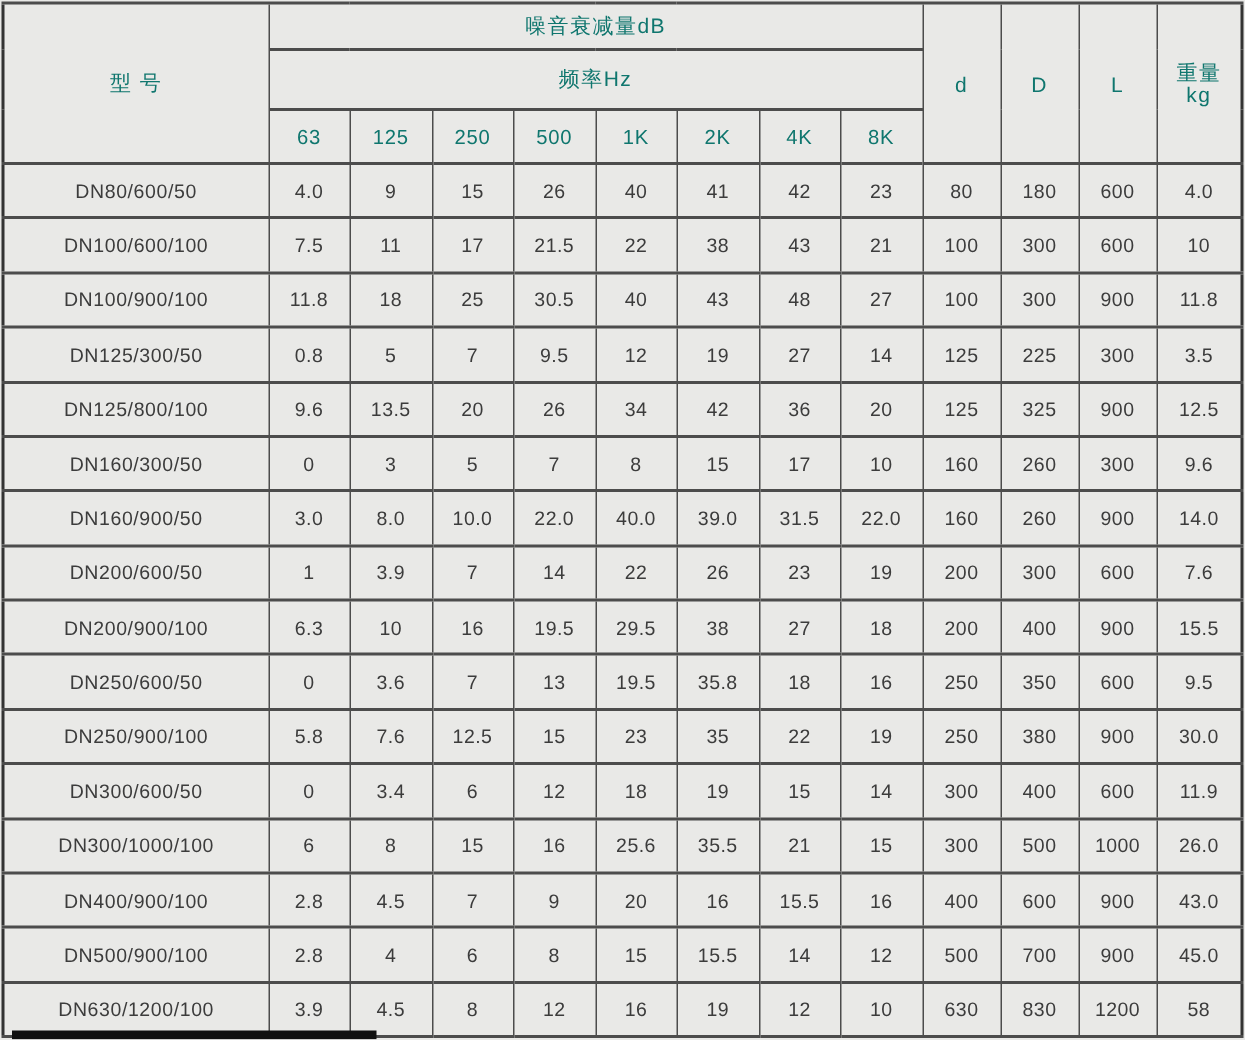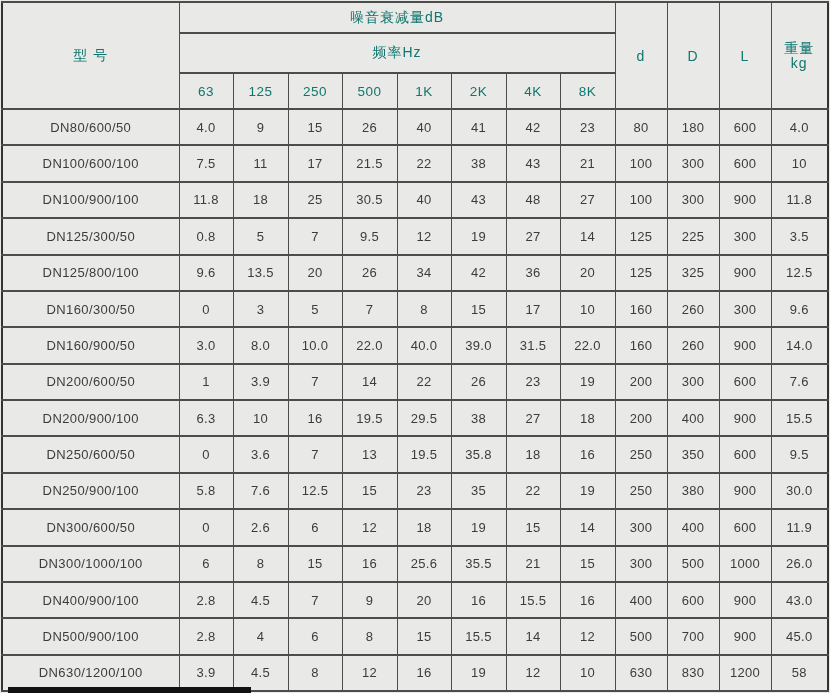--- a/index.html
+++ b/index.html
@@ -272,21 +272,21 @@
           <td>22</td>
           <td>19</td>
           <td>250</td>
           <td>380</td>
           <td>900</td>
           <td>30.0</td>
         </tr>
         <tr>
           <td class="model">DN300/600/50</td>
           <td>0</td>
-          <td>2.6</td>
+          <td>3.4</td>
           <td>6</td>
           <td>12</td>
           <td>18</td>
           <td>19</td>
           <td>15</td>
           <td>14</td>
           <td>300</td>
           <td>400</td>
           <td>600</td>
           <td>11.9</td>

